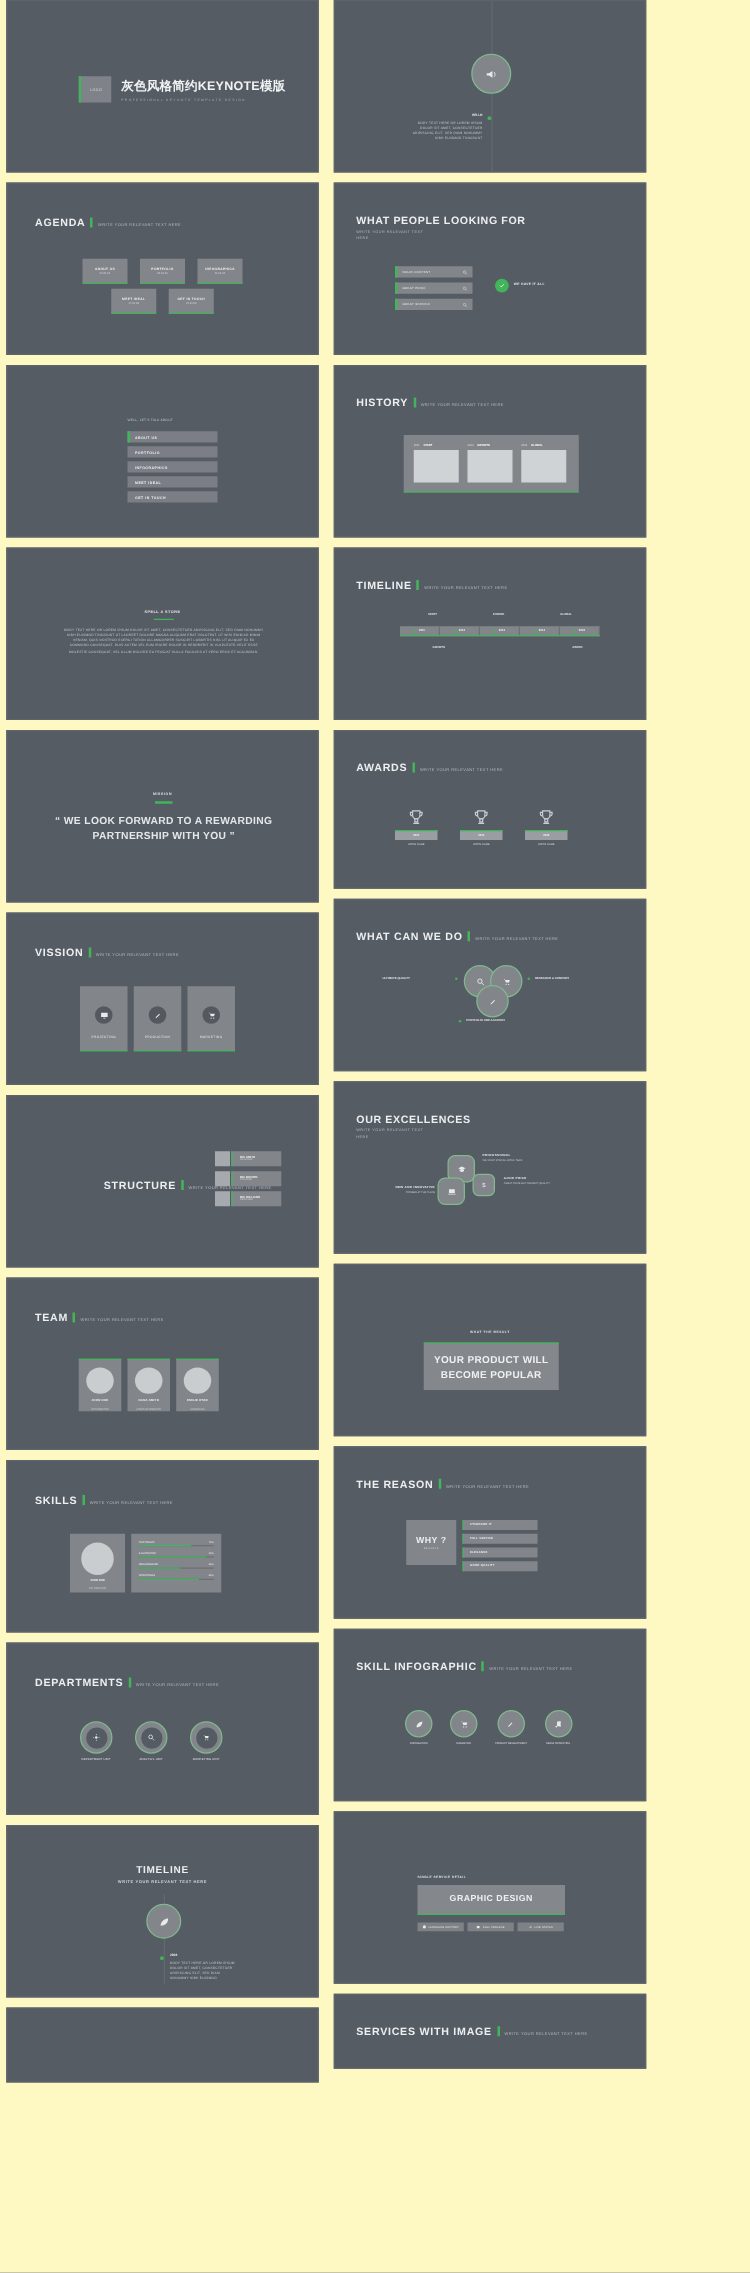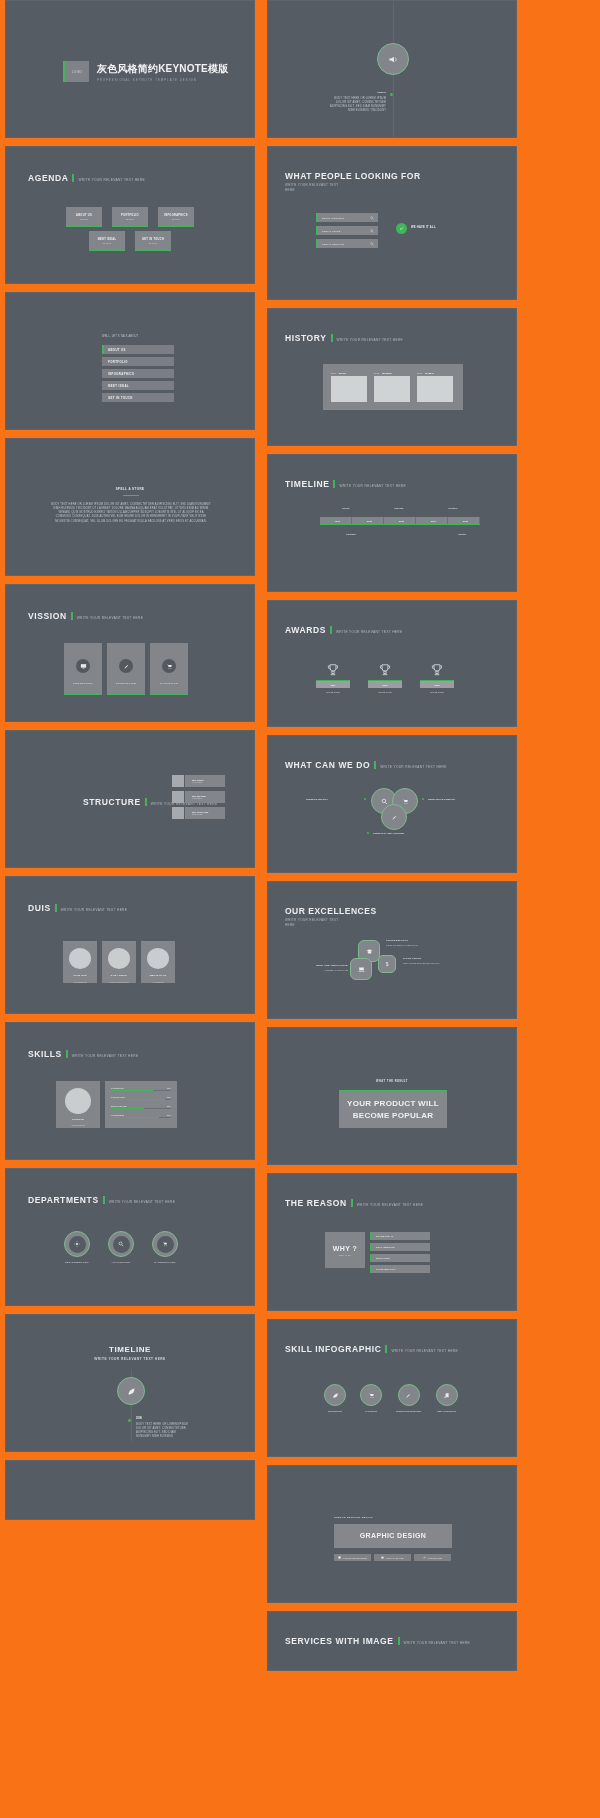--- a/index.html
+++ b/index.html
@@ -4,21 +4,21 @@
 <style>
   * { box-sizing: border-box; margin:0; padding:0; }
   html,body{ background:#6c7076; }
   body{
     width:600px; height:1818px;
     font-family:"Liberation Sans", sans-serif;
     color:#e8eaec;
     overflow:hidden;
     position:relative;
   }
-  .page{ width:600px; height:1818px; position:relative; background:#f97316; }
+  .page{ width:600px; height:1818px; position:relative; background:#fef9c3; }
   .col{
     position:absolute; top:0; width:262px;
   }
   .col-left{ left:5px; }
   .col-right{ left:267px; }
   .slide{
     position:relative;
     width:250px;
     background:#565c64;
     margin:0 0 8px 0;
@@ -102,21 +102,21 @@
   .dp{ display:flex;flex-direction:column;align-items:center;gap:4px;}
   .dp-o{ width:26px;height:26px;border-radius:50%;background:#82868b;border:1.5px solid #7fb98d;display:flex;align-items:center;justify-content:center;}
   .dp-i{ width:17px;height:17px;border-radius:50%;background:#555b62;display:flex;align-items:center;justify-content:center;}
   .dp .lbl{ font-size:2.2px; color:#dfe2e4; letter-spacing:.2px;}
 
   
   .s11{ height:138px; }
 
   
   .r1{ height:138px; }
-  .r2{ height:154px; }
+  .r2{ height:138px; }
   .srch{ width:62px;height:9px;background:#82868b;border-left:2px solid #42b55a;display:flex;align-items:center;justify-content:space-between;padding:0 4px 0 4px;margin-bottom:4px;}
   .srch span{ font-size:2.3px;color:#eceef0;letter-spacing:.3px;}
   .r3{ height:138px; }
   .hist-wrap{ width:140px;height:46px;background:#82868b;border-bottom:1.6px solid #42b55a;display:flex;align-items:center;gap:7px;padding:0 8px;}
   .hist-c{ display:flex;flex-direction:column;gap:2px;}
   .hist-t{ display:flex;gap:3px;align-items:baseline;}
   .hist-t .y{ font-size:2.2px;color:#d8dbde;}
   .hist-t .n{ font-size:2.2px;color:#fff;font-weight:bold;}
   .hist-im{ width:36px;height:26px;background:#cfd3d6;}
   .r4{ height:138px; }
@@ -222,20 +222,25 @@
           </div>
     </div>
   </div>
 
   <div class="slide s4">
     <div style="position:absolute;left:0;right:0;top:48px;text-align:center;font-size:3px;font-weight:bold;letter-spacing:.4px;color:#e9ebed;">SPELL A STORE</div>
     <div style="position:absolute;left:117px;top:56px;width:16px;height:1.4px;background:#42b55a;"></div>
     <div class="tiny" style="position:absolute;left:45px;top:64px;width:160px;text-align:center;line-height:1.6;">BODY TEXT HERE OR LOREM IPSUM DOLOR SIT AMET, CONSECTETUER ADIPISCING ELIT, SED DIAM NONUMMY NIBH EUISMOD TINCIDUNT UT LAOREET DOLORE MAGNA ALIQUAM ERAT VOLUTPAT. UT WISI ENIM AD MINIM VENIAM, QUIS NOSTRUD EXERCI TATION ULLAMCORPER SUSCIPIT LOBORTIS NISL UT ALIQUIP EX EA COMMODO CONSEQUAT. DUIS AUTEM VEL EUM IRIURE DOLOR IN HENDRERIT IN VULPUTATE VELIT ESSE MOLESTIE CONSEQUAT, VEL ILLUM DOLORE EU FEUGIAT NULLA FACILISIS AT VERO EROS ET ACCUMSAN.</div>
   </div>
 
+  <div class="slide s5">
+    <div style="position:absolute;left:0;right:0;top:48px;text-align:center;font-size:2.8px;font-weight:bold;letter-spacing:.5px;color:#dfe2e4;">MISSION</div>
+    <div style="position:absolute;left:118px;top:56px;width:14px;height:1.6px;background:#42b55a;"></div>
+    <div class="quote" style="position:absolute;left:20px;top:66px;width:210px;">“ WE LOOK FORWARD TO A REWARDING PARTNERSHIP WITH YOU ”</div>
+  </div>
 
   <div class="slide s6">
     <div class="hdr" style="left:22px;top:26px;">
       <span class="h-title">VISSION</span>
       <span class="h-bar"></span>
       <span class="h-sub">WRITE YOUR RELEVANT TEXT HERE</span>
     </div>
     <div style="position:absolute;left:58px;top:58px;display:flex;gap:5px;">
       <div class="v-card">
         <div class="v-ic circ ctr">
@@ -293,21 +298,21 @@
         <div class="st-bd">
           <div class="n">MR. WILLIAMS</div>
           <div class="r">DESIGNER</div>
         </div>
       </div>
     </div>
   </div>
 
   <div class="slide s8">
     <div class="hdr" style="left:22px;top:26px;">
-      <span class="h-title">DUIS</span>
+      <span class="h-title">TEAM</span>
       <span class="h-bar"></span>
       <span class="h-sub">WRITE YOUR RELEVANT TEXT HERE</span>
     </div>
     <div style="position:absolute;left:57px;top:64px;display:flex;gap:5px;">
       <div class="tm-card">
         <div class="tm-ph circ"></div>
         <div class="n">JOHN DOE</div>
         <div class="r">ART DIRECTOR</div>
       </div>
       <div class="tm-card">

